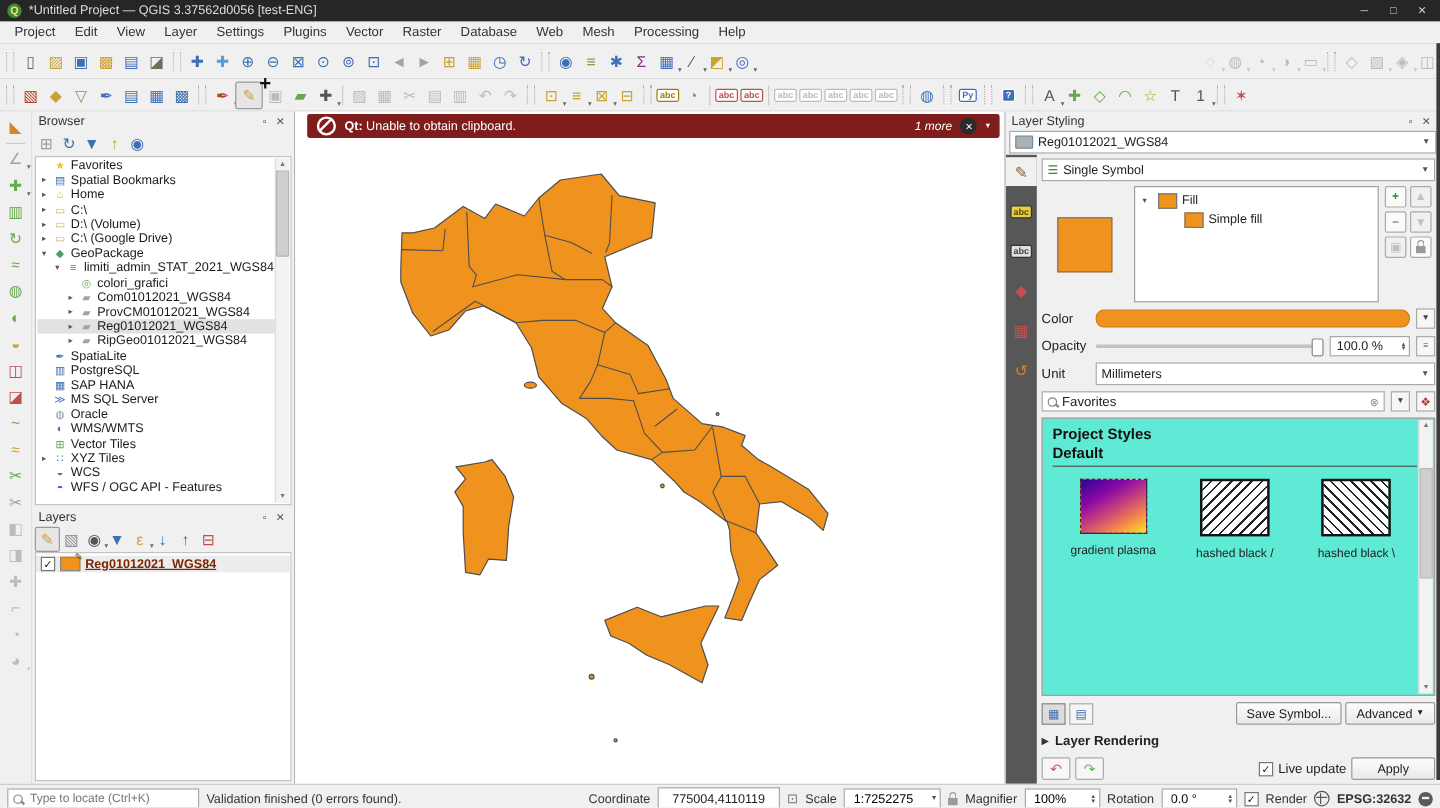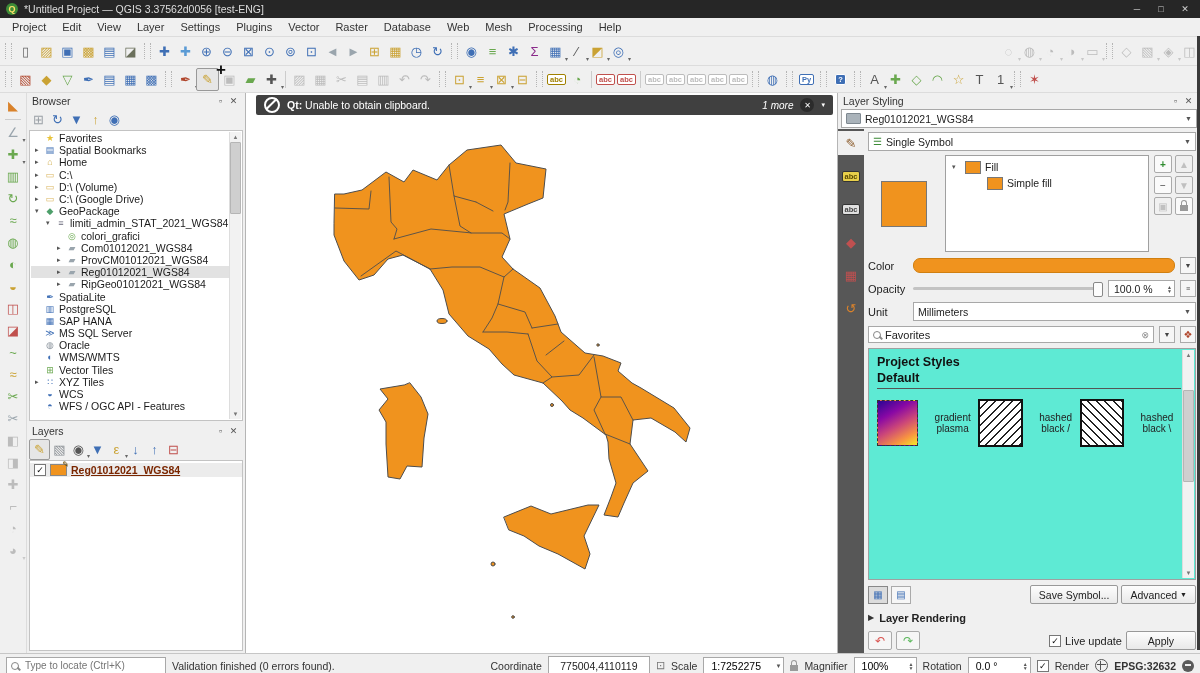--- a/index.html
+++ b/index.html
@@ -50,21 +50,21 @@
   .layers-panel{flex:1;display:flex;flex-direction:column}
   .layers-list{flex:1;background:#fff;border:1px solid #c3c3c3;margin:0 2px 2px 2px;padding-top:2px}
   .layer-row{display:flex;align-items:center;gap:4px;padding:1px 4px;background:#ececec}
   .cb{width:10px;height:10px;border:1px solid #777;background:#fff;display:flex;align-items:center;justify-content:center;font-size:9px;color:#111;flex:0 0 auto}
   .swatch{width:15px;height:10px;background:var(--orange);border:1px solid #888;position:relative;flex:0 0 auto}
   .swatch:after{content:"✎";position:absolute;right:-3px;top:-5px;font-size:8px;color:#6a4a00}
   .layer-name{font-weight:bold;text-decoration:underline;color:#7a2600;font-size:10.5px}
   
   .map{flex:1;position:relative;background:#fff;border-right:1px solid #b5b5b5;overflow:hidden}
   .map svg{position:absolute;inset:0}
-  .banner{position:absolute;top:2px;left:10px;right:4px;height:20px;background:#404040;color:#fff;display:flex;align-items:center;
+  .banner{position:absolute;top:2px;left:10px;right:4px;height:20px;background:#7f1d1d;color:#fff;display:flex;align-items:center;
     border-radius:2px;padding:0 8px;gap:7px;z-index:5;font-size:10.5px}
   .noicon{width:12px;height:12px;border:2px solid #fff;border-radius:50%;position:relative;flex:0 0 auto}
   .noicon:after{content:"";position:absolute;left:-2px;top:4px;width:15px;height:2px;background:#fff;transform:rotate(-45deg)}
   .bmore{font-style:italic;font-size:10px}
   .bclose{width:14px;height:14px;border-radius:50%;background:#2b2b2b;color:#fff;font-size:8px;display:flex;align-items:center;justify-content:center}
   .bdd{font-size:7px;color:#fff}
   
   .right-panel{width:362px;display:flex;flex-direction:column;background:#f0f0f0}
   .combo{height:17px;background:#fff;border:1px solid #a8a8a8;display:flex;align-items:center;padding:0 4px;gap:4px;font-size:10.5px}
   .combo .cdd{margin-left:auto;font-size:7px;color:#555}
@@ -96,21 +96,21 @@
   .spin .arrows{margin-left:auto;display:flex;flex-direction:column;font-size:5px;color:#555;line-height:4px;padding-left:4px}
   .searchbox{flex:1;height:15px;background:#fff;border:1px solid #a8a8a8;display:flex;align-items:center;gap:4px;padding:0 4px}
   .mag{width:6px;height:6px;border:1.5px solid #888;border-radius:50%;position:relative;flex:0 0 auto}
   .mag:after{content:"";position:absolute;width:4px;height:1.5px;background:#888;transform:rotate(45deg);right:-3px;bottom:-1px}
   .clearx{margin-left:auto;color:#888;font-size:9px}
   .styles-area{flex:1;background:#5eead4;border:1px solid #a0a0a0;position:relative;overflow:hidden}
   .styles-inner{position:absolute;inset:4px 14px 2px 8px;overflow:hidden}
   .shead{font-weight:bold;font-size:12.5px;color:#111;margin:2px 0}
   .shead.underline{border-bottom:1px solid #555;padding-bottom:3px;margin-bottom:6px}
   .sgrid{display:grid;grid-template-columns:1fr 1fr 1fr;row-gap:8px}
-  .scell{display:flex;flex-direction:row;align-items:center;gap:9px;padding-top:4px}
+  .scell{display:flex;flex-direction:column;align-items:center;gap:9px;padding-top:4px}
   .th{width:54px;height:44px}
   .th.gradient{background:linear-gradient(150deg,#2a0593,#8908a5 30%,#cb4679 55%,#f89441 80%,#f5e926);border:1px dashed #333}
   .th.gray{background:#9e9e9e}
   .th.hashf{background:repeating-linear-gradient(135deg,#fff 0 4.5px,#222 4.5px 6px);border:2px solid #111}
   .th.hashb{background:repeating-linear-gradient(45deg,#fff 0 4.5px,#222 4.5px 6px);border:2px solid #111}
   .th.hashx{background:repeating-linear-gradient(45deg,rgba(0,0,0,0) 0 4.5px,#222 4.5px 6px),repeating-linear-gradient(135deg,#fff 0 4.5px,#222 4.5px 6px);border:2px solid #111}
   .th.outline{background:#fff;border:3px solid #2e6da4}
   .slabel{font-size:10px;color:#222;text-align:center}
   .viewbar{display:flex;align-items:center;gap:3px;height:21px}
   .vbtn{width:18px;height:16px;border:1px solid #aaa;background:#f6f6f6;display:flex;align-items:center;justify-content:center;font-size:10px;color:#3f6fb5}

